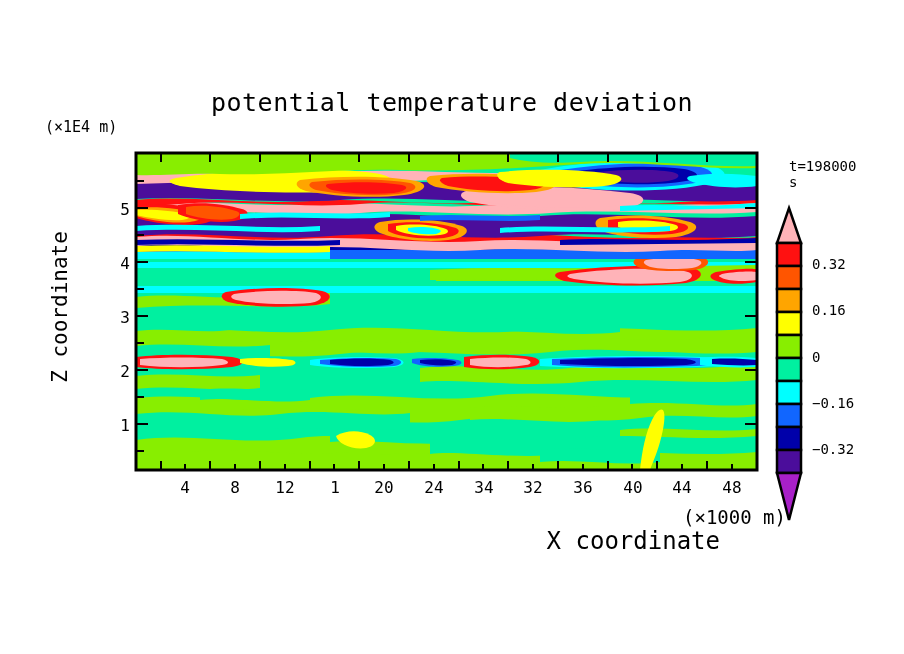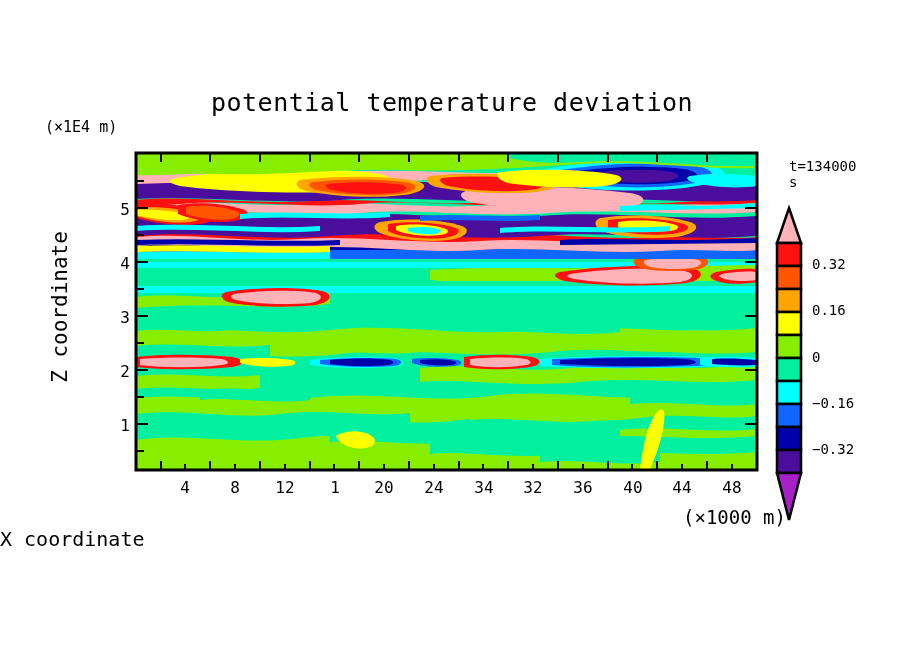--- a/index.html
+++ b/index.html
@@ -8,43 +8,43 @@
   .fig{position:absolute;left:0;top:0;width:822px;height:654px;}
 
   #title{position:absolute;left:0;top:88px;width:904px;text-align:center;
          font-size:25px;letter-spacing:0.5px;}
   #title span{display:inline-block;}
 
   #zunit{position:absolute;left:45px;top:118px;font-size:15px;}
   #xunit{position:absolute;left:683px;top:506px;font-size:19px;}
   #tstamp{position:absolute;left:789px;top:158px;font-size:14px;}
 
-  #xlabel{position:absolute;left:0;top:527px;width:720px;text-align:left;
-          font-size:20px;}
+  #xlabel{position:absolute;left:0;top:527px;width:720px;text-align:right;
+          font-size:24px;}
   #zlabel{position:absolute;left:-40px;top:295px;width:200px;text-align:center;
           font-size:21px;transform:rotate(-90deg);transform-origin:center;}
 
   .tickx{position:absolute;font-size:16px;text-align:center;width:40px;top:478px;}
   .ticky{position:absolute;font-size:16px;text-align:right;width:30px;}
   .cbtick{position:absolute;font-size:14px;left:812px;}
 
   svg{display:block;}
 </style>
 </head>
 <body>
 
 <div class="fig">
 
   <div id="title">
     <span>potential temperature deviation</span>
   </div>
 
   <div id="zunit">(×1E4 m)</div>
   <div id="xunit">(×1000 m)</div>
-  <div id="tstamp">t=134000 s</div>
+  <div id="tstamp">t=198000 s</div>
 
   <div id="xlabel">X coordinate</div>
   <div id="zlabel">Z coordinate</div>
 
   <div class="tickx" style="left:165px">4</div>
   <div class="tickx" style="left:215px">8</div>
   <div class="tickx" style="left:265px">12</div>
   <div class="tickx" style="left:315px">1</div>
   <div class="tickx" style="left:364px">20</div>
   <div class="tickx" style="left:414px">24</div>

